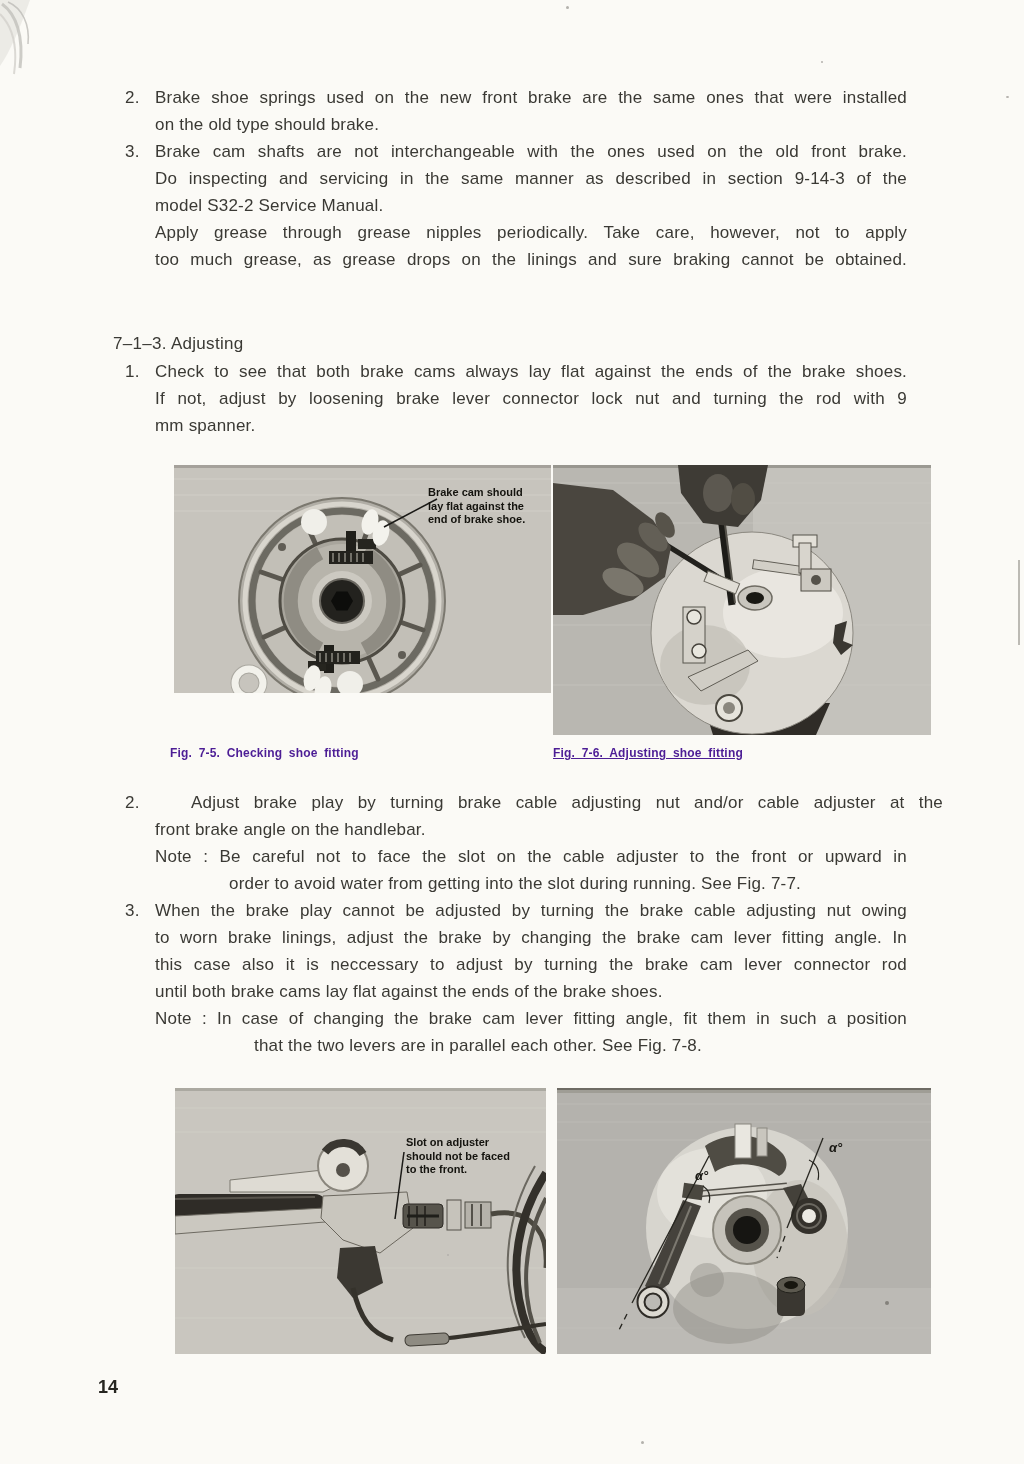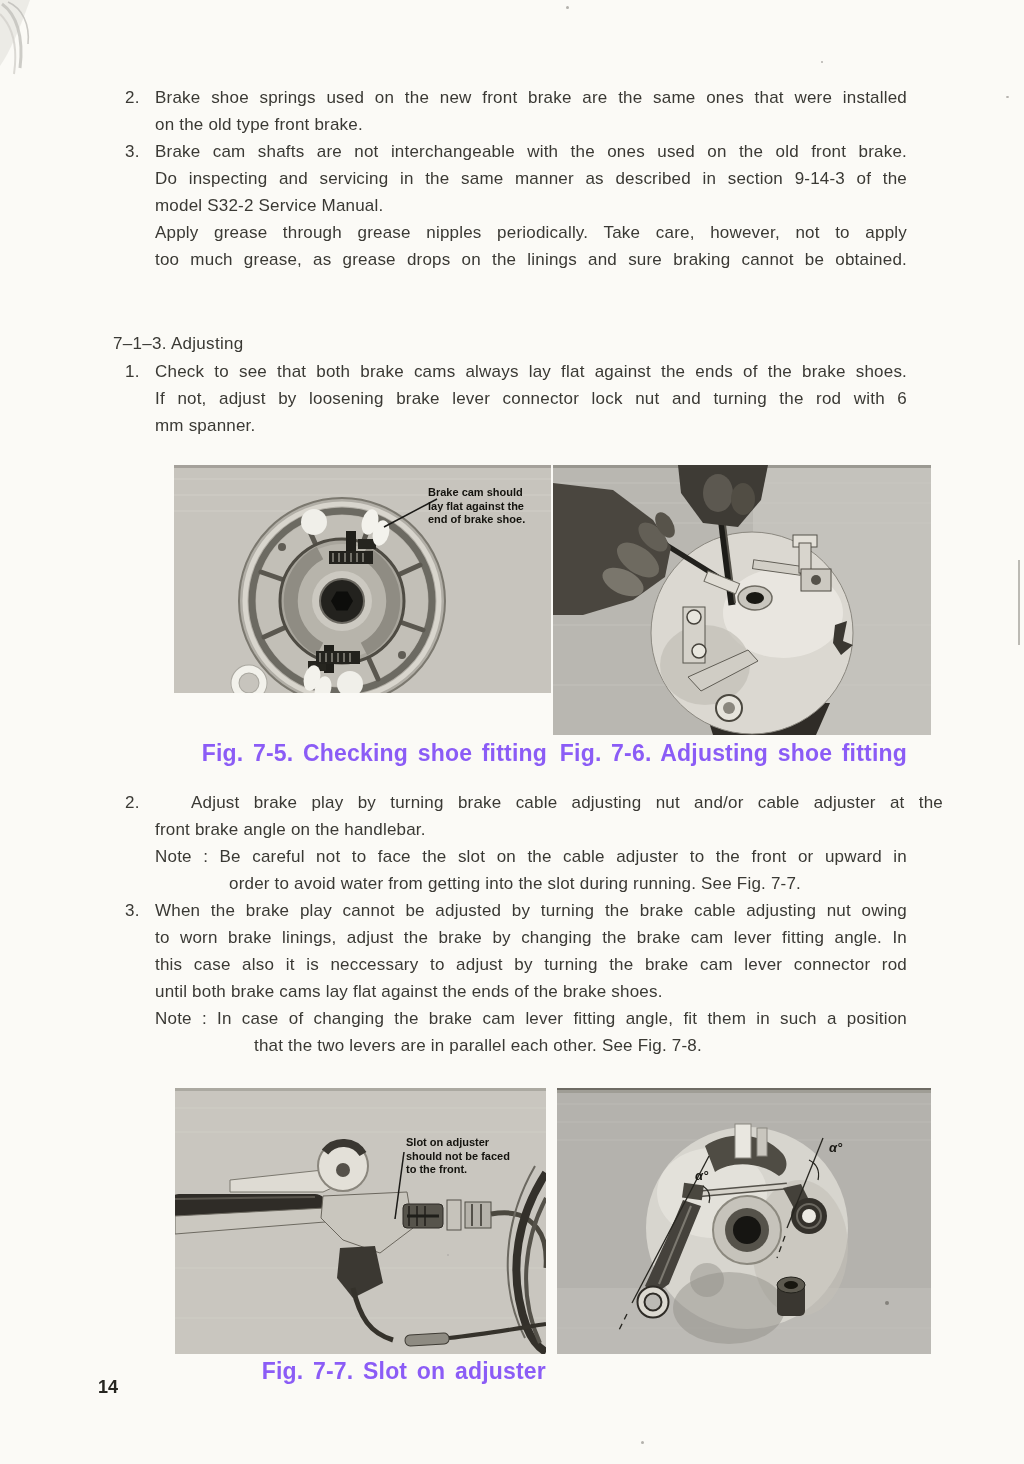--- a/index.html
+++ b/index.html
@@ -7,22 +7,22 @@
         font-family:"Liberation Sans",sans-serif;}
   
   .tline{position:absolute;height:27px;overflow:hidden;font-size:17px;line-height:27px;
          color:#3a3934;letter-spacing:.2px;white-space:normal;}
   .tline.j{text-align:justify;}
   .tline.j::after{content:"";display:inline-block;width:100%;height:0;}
   [data-name="section-heading"]{letter-spacing:.3px;}
   
   .photo{position:absolute;overflow:hidden;}
   .photo svg{display:block;}
-  .caption{position:absolute;font-weight:700;font-size:23px;line-height:22px;color:#8b5cf6;
-           text-align:right;word-spacing:3px;letter-spacing:.2px;}
+  .caption{position:absolute;font-weight:700;font-size:12px;line-height:22px;color:#4c1d95;
+           text-align:left;word-spacing:3px;letter-spacing:.2px;}
   .ann{position:absolute;font-weight:700;font-size:11px;line-height:13.5px;color:#14130e;white-space:pre-line;}
   .alpha{position:absolute;font-weight:700;font-style:italic;font-size:13px;color:#191813;}
   .pageno{position:absolute;left:98px;top:1377px;font-weight:700;font-size:18px;color:#262520;}
   .speck{position:absolute;background:#b3b1ac;border-radius:50%;}
   .vdash{position:absolute;background:#bcbab4;}
   .corner-artifact{position:absolute;left:0;top:0;}
 </style>
 </head>
 <body>
 
@@ -33,30 +33,30 @@
     <path d="M2,4 C16,14 24,36 20,68" fill="none" stroke="#c2c0bb" stroke-width="3" opacity="0.8"></path>
     <path d="M0,14 C12,26 18,46 14,74" fill="none" stroke="#d3d1cc" stroke-width="2" opacity="0.8"></path>
     <path d="M8,2 C22,8 30,24 28,44" fill="none" stroke="#b7b5b0" stroke-width="1.6" opacity="0.7"></path>
   </svg>
 
   <div class="tline" style="left:113px;top:330px;" data-name="section-heading">7–1–3. Adjusting</div>
 
   <div data-name="body-text">
       <div class="tline" data-name="list-number" style="left: 125px; top: 84px;">2.</div>
       <div class="tline j" data-name="body-line" style="left: 155px; top: 84px; width: 752px;">Brake shoe springs used on the new front brake are the same ones that were installed</div>
-      <div class="tline" data-name="body-line" style="left: 155px; top: 111px;">on the old type front brake.</div>
+      <div class="tline" data-name="body-line" style="left: 155px; top: 111px;">on the old type should brake.</div>
       <div class="tline" data-name="list-number" style="left: 125px; top: 138px;">3.</div>
       <div class="tline j" data-name="body-line" style="left: 155px; top: 138px; width: 752px;">Brake cam shafts are not interchangeable with the ones used on the old front brake.</div>
       <div class="tline j" data-name="body-line" style="left: 155px; top: 165px; width: 752px;">Do inspecting and servicing in the same manner as described in section 9-14-3 of the</div>
       <div class="tline" data-name="body-line" style="left: 155px; top: 192px;">model S32-2 Service Manual.</div>
       <div class="tline j" data-name="body-line" style="left: 155px; top: 219px; width: 752px;">Apply grease through grease nipples periodically. Take care, however, not to apply</div>
       <div class="tline j" data-name="body-line" style="left: 155px; top: 246px; width: 752px;">too much grease, as grease drops on the linings and sure braking cannot be obtained.</div>
       <div class="tline" data-name="list-number" style="left: 125px; top: 358px;">1.</div>
       <div class="tline j" data-name="body-line" style="left: 155px; top: 358px; width: 752px;">Check to see that both brake cams always lay flat against the ends of the brake shoes.</div>
-      <div class="tline j" data-name="body-line" style="left: 155px; top: 385px; width: 752px;">If not, adjust by loosening brake lever connector lock nut and turning the rod with 6</div>
+      <div class="tline j" data-name="body-line" style="left: 155px; top: 385px; width: 752px;">If not, adjust by loosening brake lever connector lock nut and turning the rod with 9</div>
       <div class="tline" data-name="body-line" style="left: 155px; top: 412px;">mm spanner.</div>
       <div class="tline" data-name="list-number" style="left: 125px; top: 789px;">2.</div>
       <div class="tline j" data-name="body-line" style="left: 155px; top: 789px; width: 752px; margin-left: 36px;">Adjust brake play by turning brake cable adjusting nut and/or cable adjuster at the</div>
       <div class="tline" data-name="body-line" style="left: 155px; top: 816px;">front brake angle on the handlebar.</div>
       <div class="tline j" data-name="note-line" style="left: 155px; top: 843px; width: 752px;">Note : Be careful not to face the slot on the cable adjuster to the front or upward in</div>
       <div class="tline" data-name="note-line" style="left: 229px; top: 870px;">order to avoid water from getting into the slot during running. See Fig. 7-7.</div>
       <div class="tline" data-name="list-number" style="left: 125px; top: 897px;">3.</div>
       <div class="tline j" data-name="body-line" style="left: 155px; top: 897px; width: 752px;">When the brake play cannot be adjusted by turning the brake cable adjusting nut owing</div>
       <div class="tline j" data-name="body-line" style="left: 155px; top: 924px; width: 752px;">to worn brake linings, adjust the brake by changing the brake cam lever fitting angle. In</div>
       <div class="tline j" data-name="body-line" style="left: 155px; top: 951px; width: 752px;">this case also it is neccessary to adjust by turning the brake cam lever connector rod</div>
@@ -197,21 +197,21 @@
       <ellipse cx="100" cy="72" rx="18" ry="10" fill="#635f56" transform="rotate(45 100 72)"></ellipse>
       <ellipse cx="112" cy="60" rx="14" ry="8" fill="#57534a" transform="rotate(60 112 60)"></ellipse>
 
       <polygon points="125,0 215,0 208,35 185,62 150,58 128,28" fill="#3e3b35"></polygon>
       <ellipse cx="165" cy="28" rx="15" ry="19" fill="#5c5850"></ellipse>
       <ellipse cx="190" cy="34" rx="12" ry="16" fill="#514d44"></ellipse>
     </svg>
   </div>
 
   <div class="caption" style="left:170px;top:742px;width:377px;" data-name="figure-7-5-caption">Fig. 7-5. Checking shoe fitting</div>
-  <div class="caption" style="left:529px;top:742px;width:378px;" data-name="figure-7-6-caption">Fig. 7-6. Adjusting shoe fitting</div>
+  <div class="caption" style="left:553px;top:742px;width:378px;text-decoration:underline;" data-name="figure-7-6-caption">Fig. 7-6. Adjusting shoe fitting</div>
 
   <div class="photo" data-name="figure-7-7-photo" style="left:175px;top:1088px;width:371px;height:266px;">
     <svg width="371" height="266" viewBox="0 0 371 266">
       <rect width="371" height="266" fill="#c9c6bf"></rect>
       <g stroke="#d6d3cc" stroke-width="1.2" opacity="0.6">
         <line x1="0" y1="20" x2="371" y2="20"></line>
           <line x1="0" y1="44" x2="371" y2="44"></line>
         <line x1="0" y1="180" x2="371" y2="180"></line>
           <line x1="0" y1="230" x2="371" y2="230"></line>
       </g>
@@ -310,21 +310,20 @@
       <path d="M146,98 Q155,104 152,115" fill="none" stroke="#26251f" stroke-width="1.2"></path>
       <line x1="266" y1="50" x2="230" y2="140" stroke="#26251f" stroke-width="1.3"></line>
       <line x1="228" y1="148" x2="220" y2="170" stroke="#26251f" stroke-width="1.3" stroke-dasharray="6 5"></line>
       <path d="M252,72 Q264,78 261,92" fill="none" stroke="#26251f" stroke-width="1.2"></path>
       <circle cx="330" cy="215" r="2" fill="#84817b"></circle>
     </svg>
     <span class="alpha" style="left:138px;top:80px;" data-name="figure-7-8-alpha-left-label">α°</span>
     <span class="alpha" style="left:272px;top:52px;" data-name="figure-7-8-alpha-right-label">α°</span>
   </div>
 
-  <div class="caption" style="left:175px;top:1360px;width:371px;" data-name="figure-7-7-caption">Fig. 7-7. Slot on adjuster</div>
 
   <div class="pageno" data-name="page-number">14</div>
 
   <div class="speck" data-name="dust-speck" style="left:566px;top:6px;width:3px;height:3px;"></div>
   <div class="speck" data-name="dust-speck" style="left:821px;top:61px;width:2px;height:2px;"></div>
   <div class="speck" data-name="dust-speck" style="left:1006px;top:96px;width:3px;height:2px;"></div>
   <div class="speck" data-name="dust-speck" style="left:641px;top:1441px;width:3px;height:3px;"></div>
   <div class="speck" data-name="dust-speck" style="left:447px;top:1254px;width:2px;height:2px;"></div>
   <div class="vdash" data-name="scan-edge-mark" style="left:1018px;top:560px;width:2px;height:85px;"></div>
 

